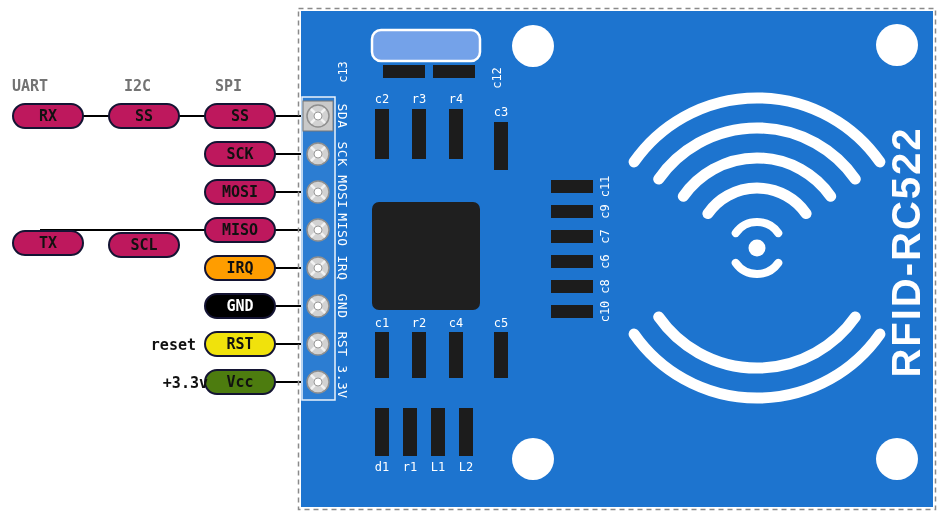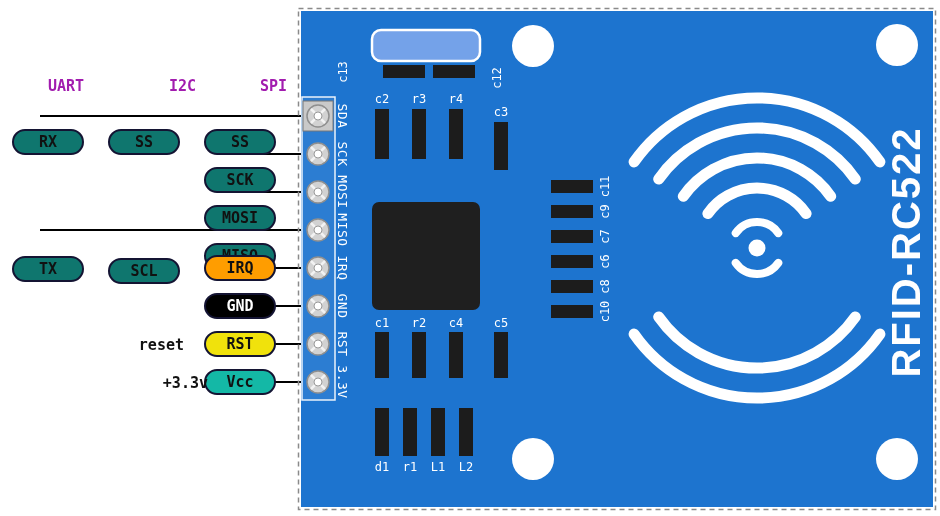--- a/index.html
+++ b/index.html
@@ -7,28 +7,28 @@
     position:relative;width:940px;height:516px;background:#ffffff;overflow:hidden;
     font-family:"DejaVu Sans Mono","Liberation Mono",monospace;
   }
   #board-svg{position:absolute;left:0;top:0;z-index:1;}
   .pill{
     position:absolute;width:72px;height:26px;box-sizing:border-box;
     border:2px solid #141433;border-radius:14px;z-index:2;
     display:flex;align-items:center;justify-content:center;
     font:bold 15px "DejaVu Sans Mono","Liberation Mono",monospace;color:#111;
   }
-  .pill.blue{background:#0f766e;margin-top:26px;}
+  .pill.blue{background:#be185d;}
   .pill.orange{background:#ff9d00;}
   .pill.black{background:#000;color:#fff;}
   .pill.yellow{background:#f0e20c;}
-  .pill.red{background:#14b8a6;}
+  .pill.red{background:#4d7c0f;}
   .hdr{
-    position:absolute;width:72px;text-align:right;z-index:2;
-    font:bold 15px "DejaVu Sans Mono","Liberation Mono",monospace;color:#a21caf;
+    position:absolute;width:72px;text-align:left;z-index:2;
+    font:bold 15px "DejaVu Sans Mono","Liberation Mono",monospace;color:#737373;
   }
   .note{
     position:absolute;width:80px;text-align:right;z-index:2;
     font:bold 15px "DejaVu Sans Mono","Liberation Mono",monospace;color:#111;
   }
   .silk{font:12px "DejaVu Sans Mono","Liberation Mono",monospace;fill:#fff;}
   .pinlab{font:13px "DejaVu Sans Mono","Liberation Mono",monospace;fill:#fff;letter-spacing:0.5px;}
   .board-title{font:bold 40px "Liberation Sans","DejaVu Sans",sans-serif;fill:#fff;letter-spacing:2px;}
 </style>
 </head>
@@ -196,16 +196,16 @@
 
   <div class="pill blue" style="left:12px;top:230px">TX</div>
   <div class="pill blue" style="left:108px;top:232px">SCL</div>
   <div class="pill blue" style="left:204px;top:217px">MISO</div>
 
   <div class="pill orange" style="left:204px;top:255px">IRQ</div>
   <div class="pill black" style="left:204px;top:293px">GND</div>
   <div class="pill yellow" style="left:204px;top:331px">RST</div>
   <div class="pill red" style="left:204px;top:369px">Vcc</div>
 
-  <div class="note" style="left:104px;top:336px">reset</div>
+  <div class="note" style="left:116px;top:336px">reset</div>
   <div class="note" style="left:128px;top:374px">+3.3v</div>
 
 </div>
 
 </body></html>

